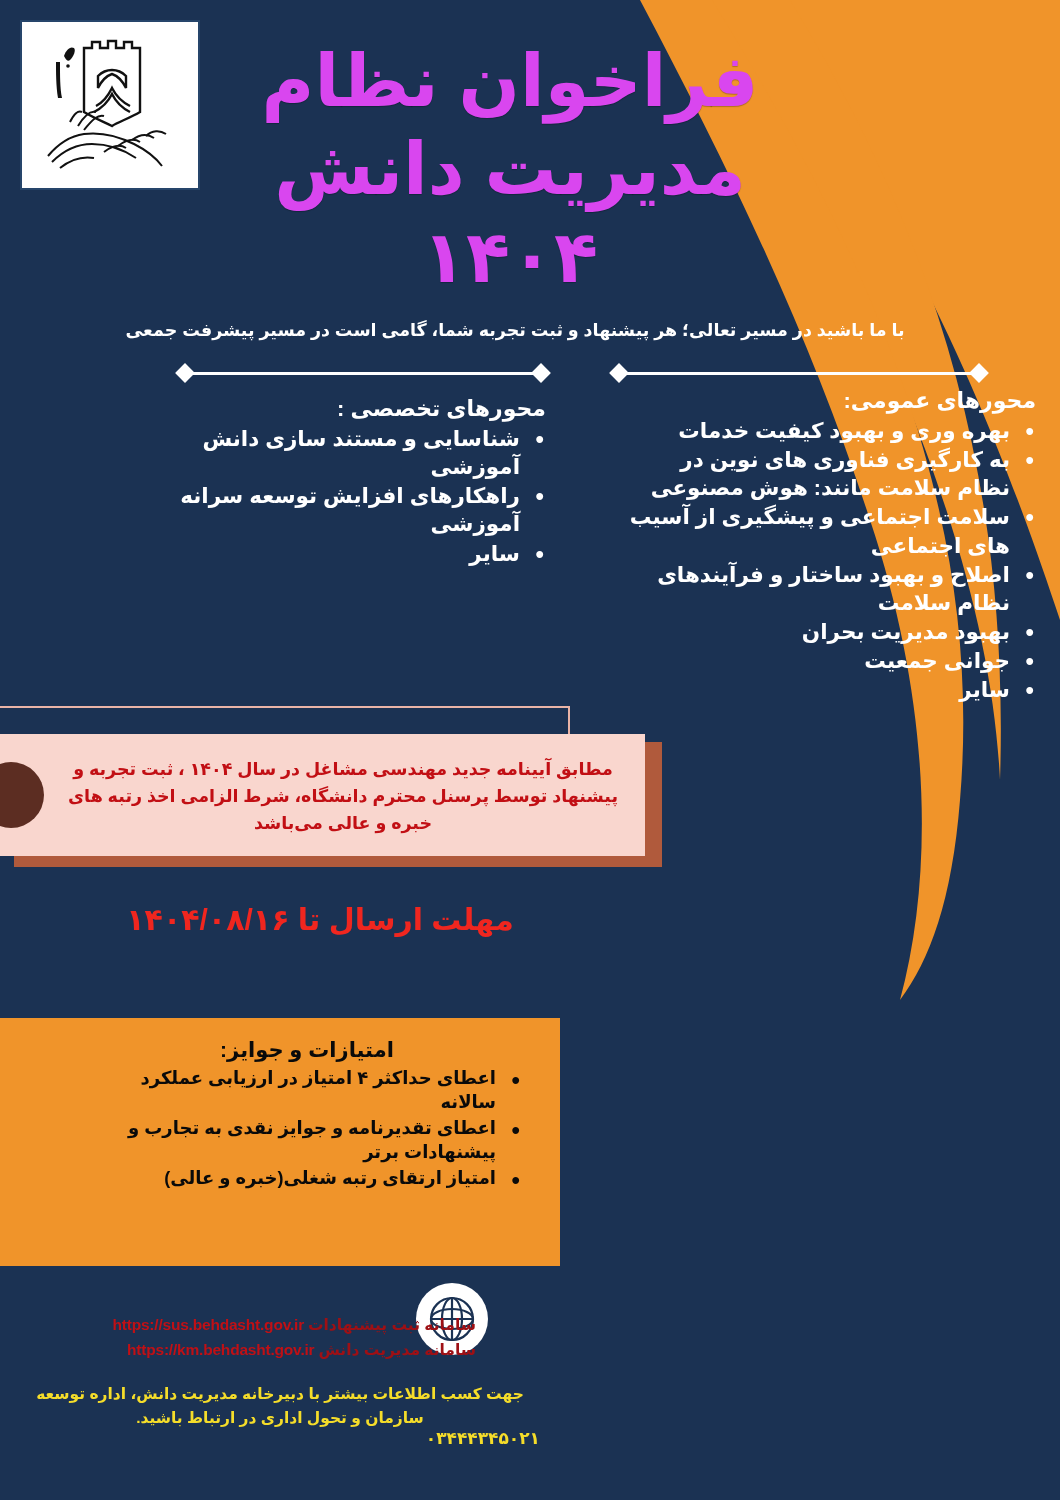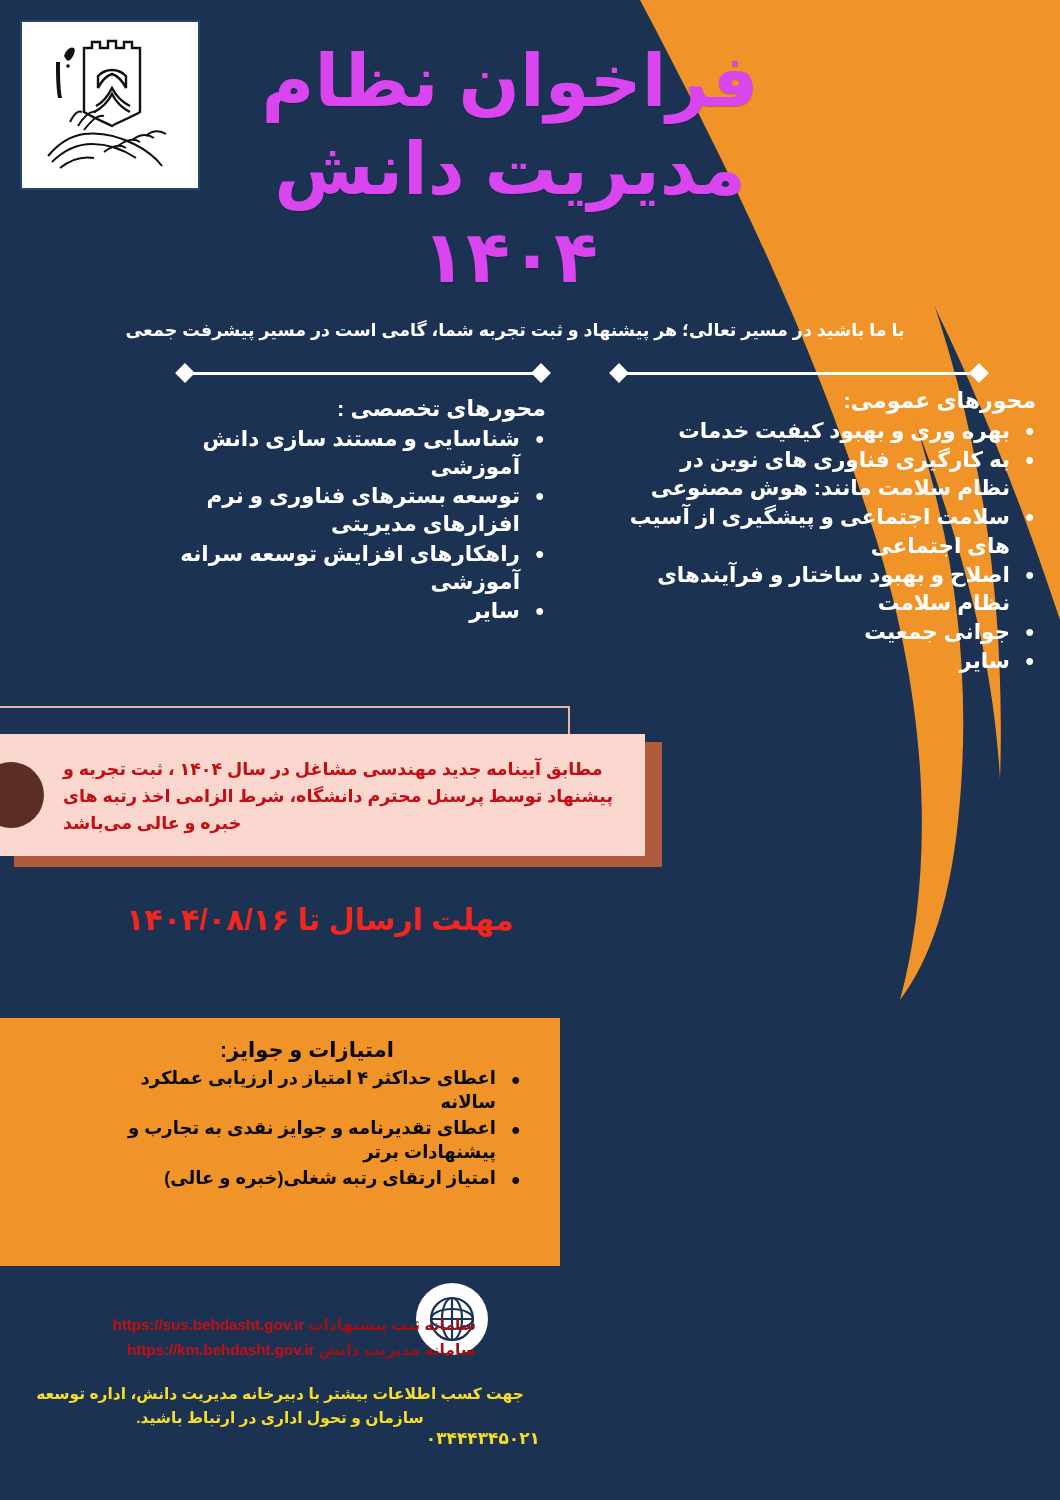--- a/index.html
+++ b/index.html
@@ -125,21 +125,21 @@
     background: #f9d6ce;
     overflow: hidden;
   }
   #callout-circle {
     position: absolute; left: -22px; top: 28px;
     width: 66px; height: 66px; border-radius: 50%;
     background: #5c2d22;
   }
   #callout-text {
     position: absolute; right: 22px; top: 22px; width: 560px;
-    direction: rtl; text-align: left;
+    direction: rtl; text-align: center;
     color: #c20f14;
     font-size: 17.5px; font-weight: bold; line-height: 1.55;
   }
 
   
   #deadline {
     left: 60px; top: 902px; width: 520px;
     direction: rtl; text-align: center;
     color: #f0261f;
     font-size: 30px; font-weight: bold;
@@ -478,31 +478,31 @@
   </div>
 
   
   <div class="axis-col" id="col-general">
     <div class="axis-head">محورهای عمومی:</div>
     <ul class="axis-list">
       <li>بهره وری و بهبود کیفیت خدمات</li>
       <li>به کارگیری فناوری های نوین در نظام سلامت مانند: هوش مصنوعی</li>
       <li>سلامت اجتماعی و پیشگیری از آسیب های اجتماعی</li>
       <li>اصلاح و بهبود ساختار و فرآیندهای نظام سلامت</li>
+      <li>بهبود مدیریت بحران</li>
       <li>جوانی جمعیت</li>
       <li>سایر</li>
     </ul>
   </div>
 
   
   <div class="axis-col" id="col-special">
     <div class="axis-head">محورهای تخصصی :</div>
     <ul class="axis-list">
       <li>شناسایی و مستند سازی دانش آموزشی</li>
-      <li>توسعه بسترهای فناوری و نرم افزارهای مدیریتی</li>
       <li>راهکارهای افزایش توسعه سرانه آموزشی</li>
       <li>سایر</li>
     </ul>
   </div>
 
   
   <div class="layer" id="callout-frame"></div>
   <div class="layer" id="callout-shadow"></div>
   <div class="layer" id="callout">
     <div id="callout-circle"></div>

